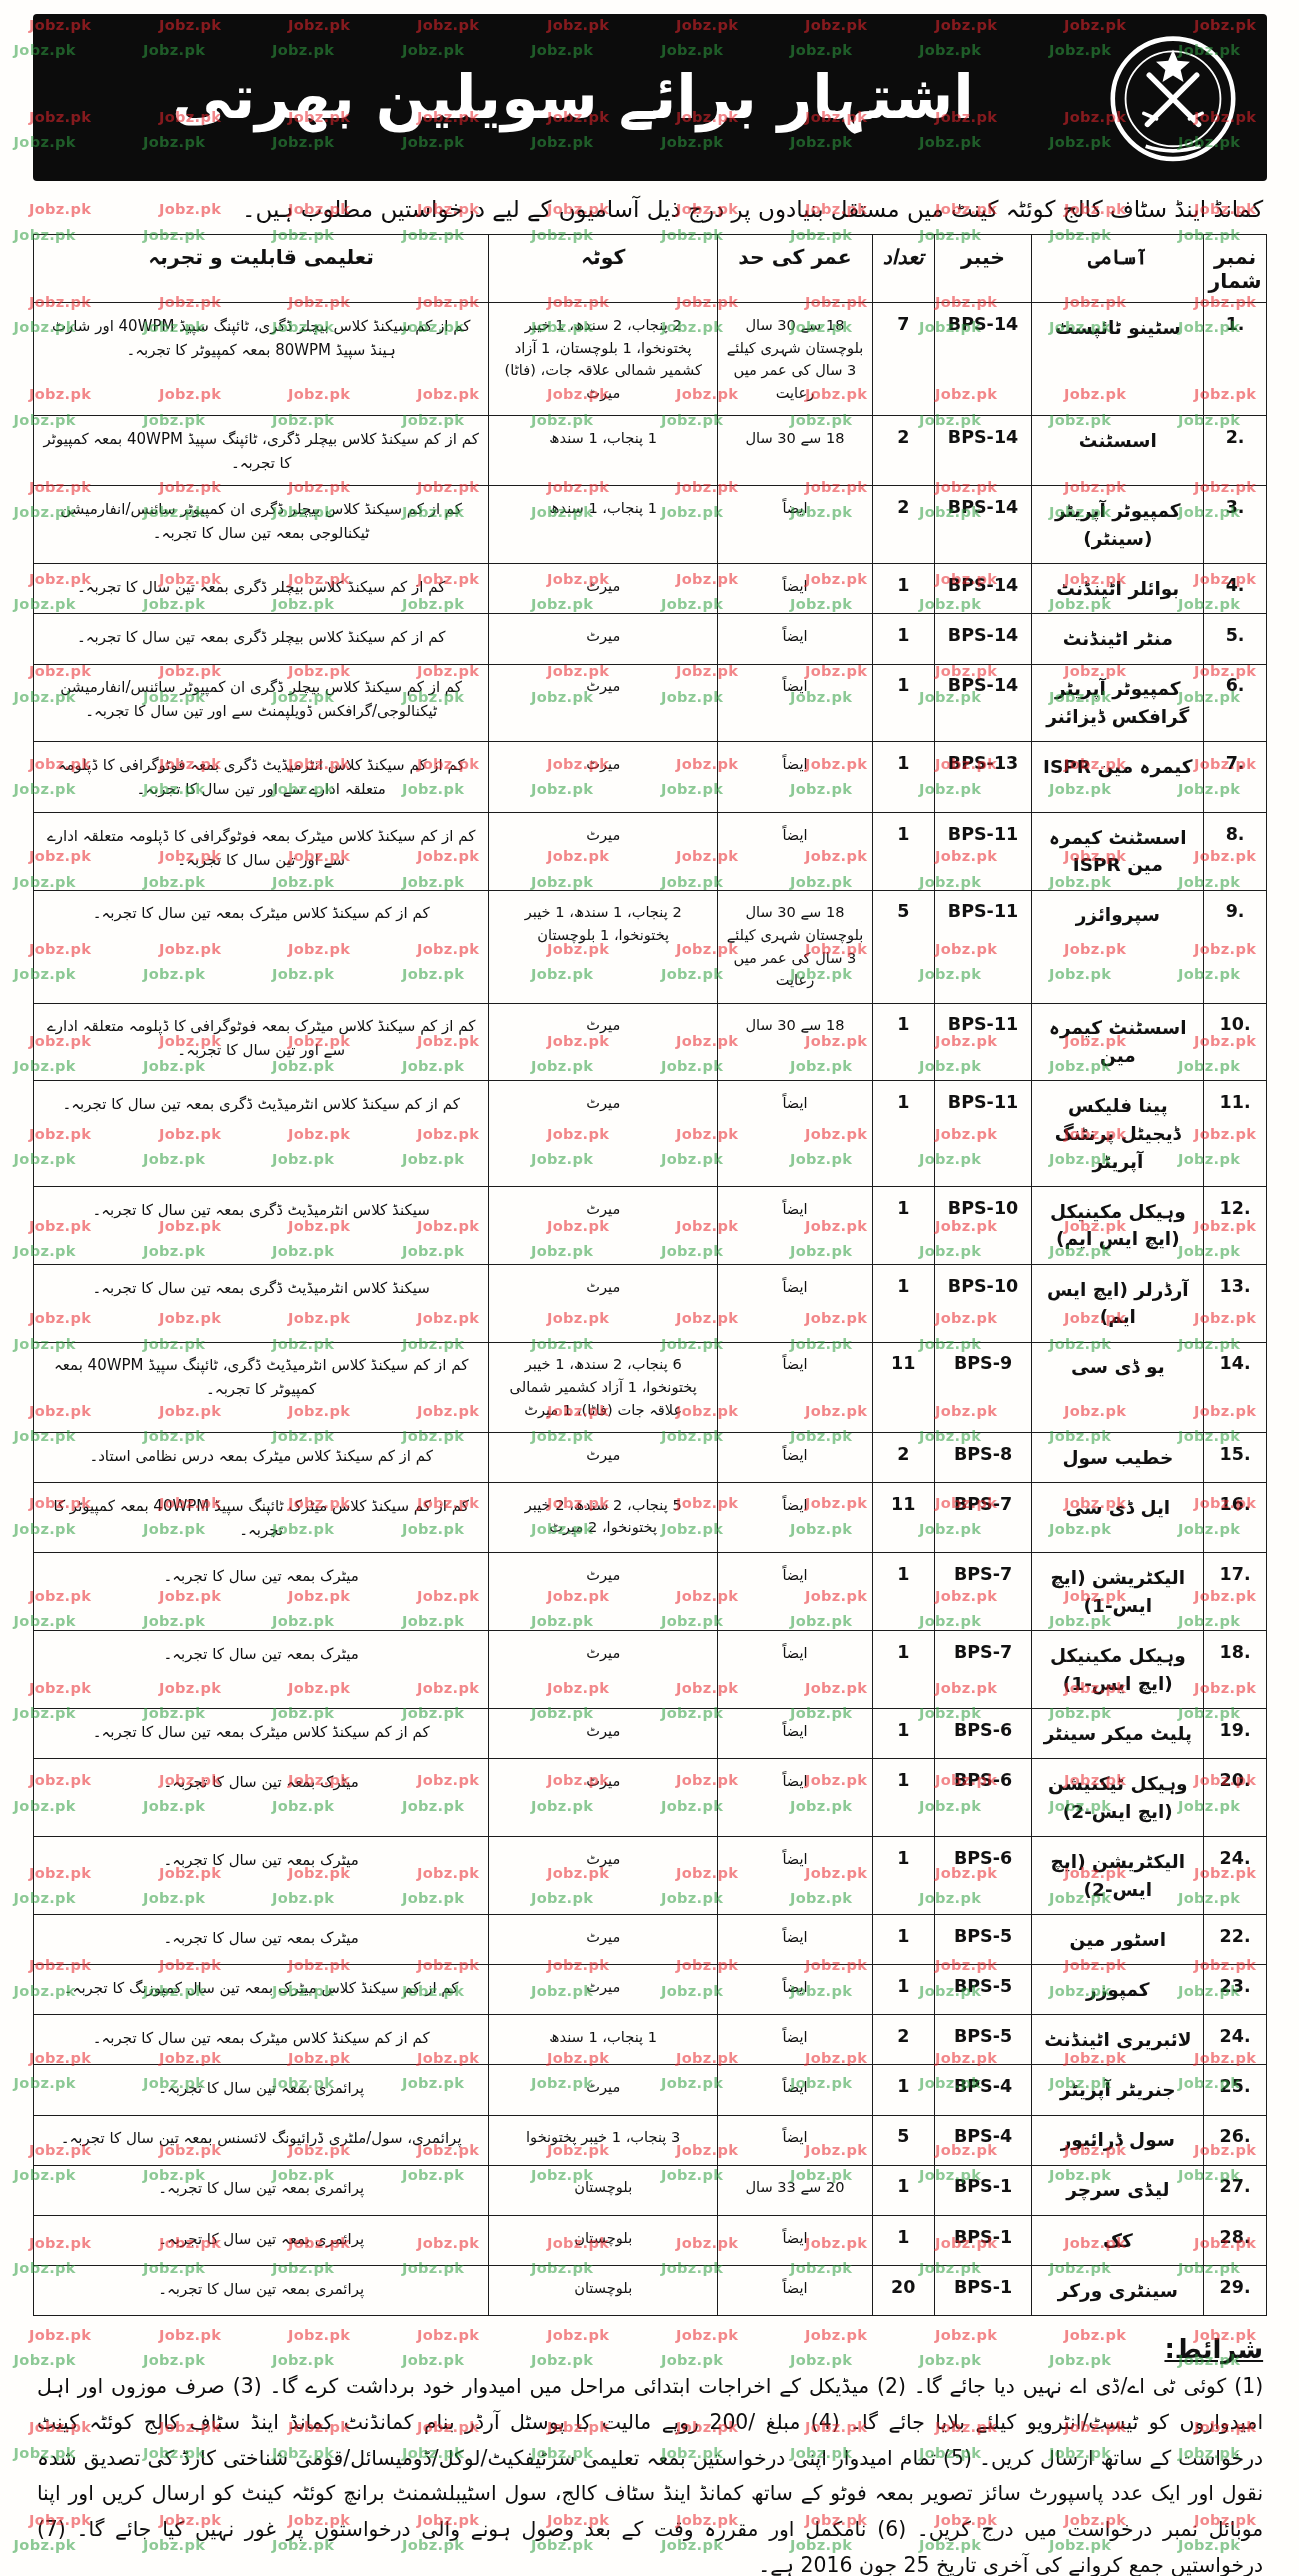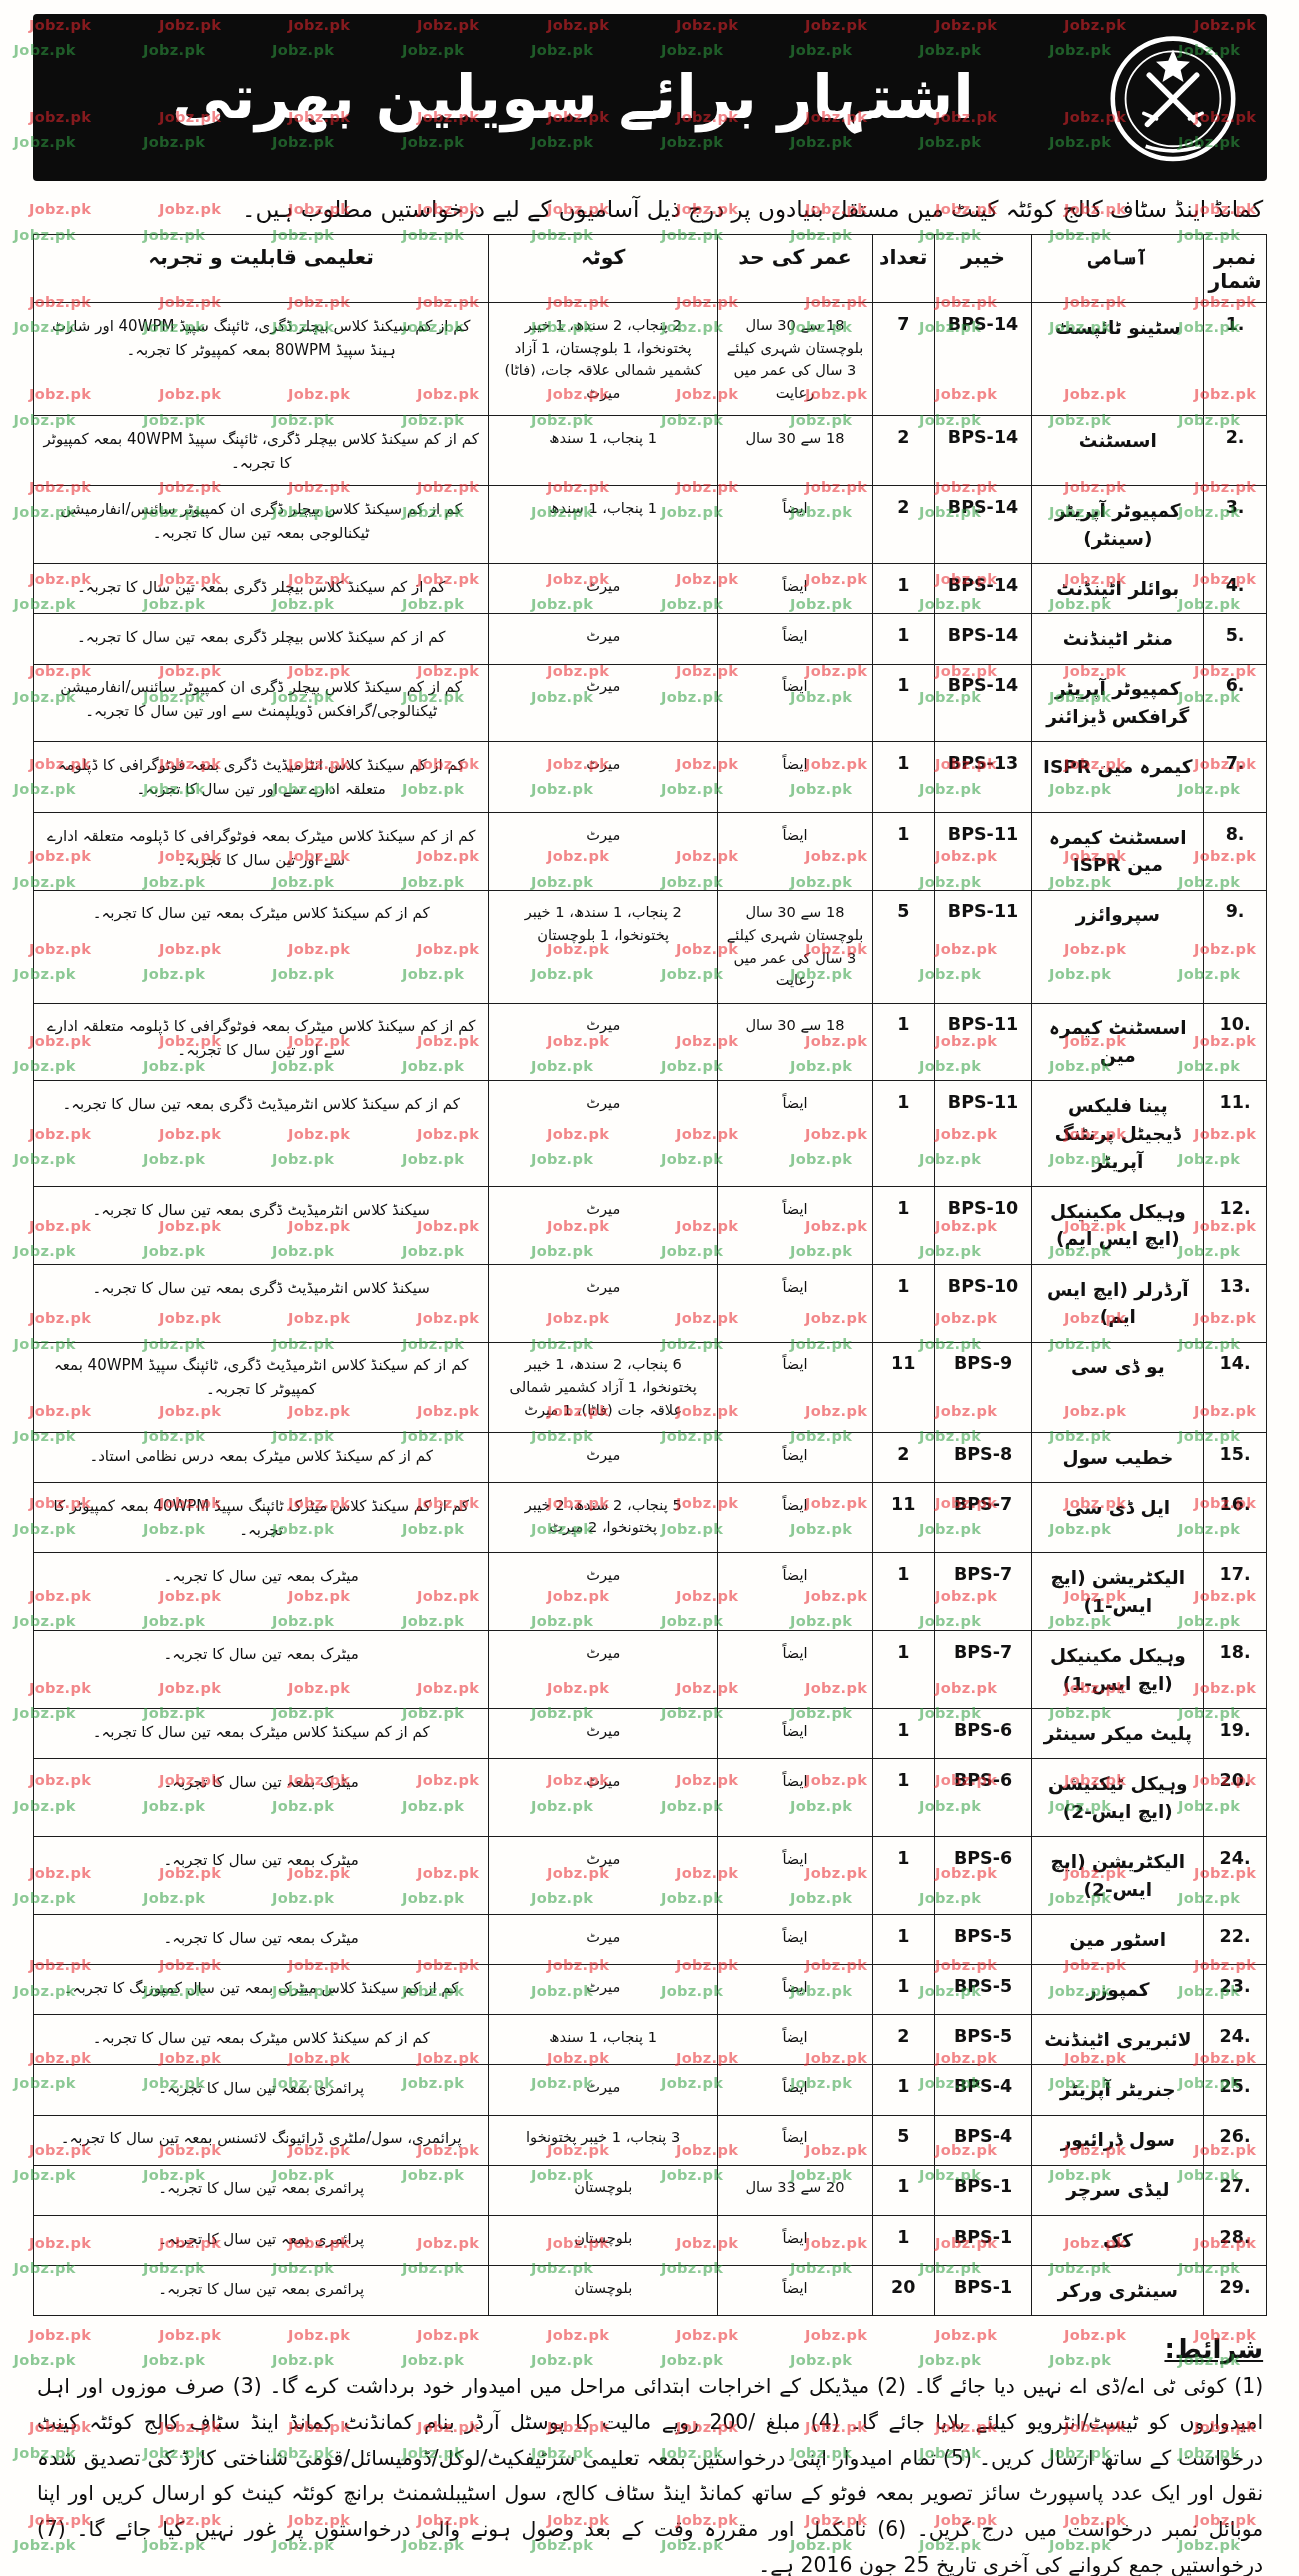--- a/index.html
+++ b/index.html
@@ -39,21 +39,21 @@
     border:1.9px solid #141414;background:#fffefc;
   }
   table.jobs th,table.jobs td{
     border:1.5px solid #1c1c1c;padding:10.7px 5.8px;vertical-align:top;
     text-align:center;word-wrap:break-word;
   }
   table.jobs th{font-size:20.4px;font-weight:bold;padding:9.7px 3.9px;}
   table.jobs th:nth-child(1){width:54px;}
   table.jobs th:nth-child(2){width:163px;font-family:Liberation Serif, serif;}
   table.jobs th:nth-child(3){width:89px;}
-  table.jobs th:nth-child(4){width:53px;}
+  table.jobs th:nth-child(4){width:53px;font-style:italic;}
   table.jobs th:nth-child(5){width:146px;}
   table.jobs th:nth-child(6){width:220px;}
   td.col-sr{direction:ltr;font-size:17.5px;font-weight:bold;text-align:center;}
   td.col-post{text-align:right;font-size:18.5px;font-weight:bold;line-height:1.5;}
   td.col-grade{direction:ltr;font-size:17.5px;font-weight:bold;}
   td.col-count{font-size:17.5px;font-weight:bold;}
   td.col-age{font-size:14.6px;line-height:1.55;}
   td.col-quota{font-size:14.6px;line-height:1.55;}
   td.col-qualification{text-align:right;font-size:15px;line-height:1.6;}
 

